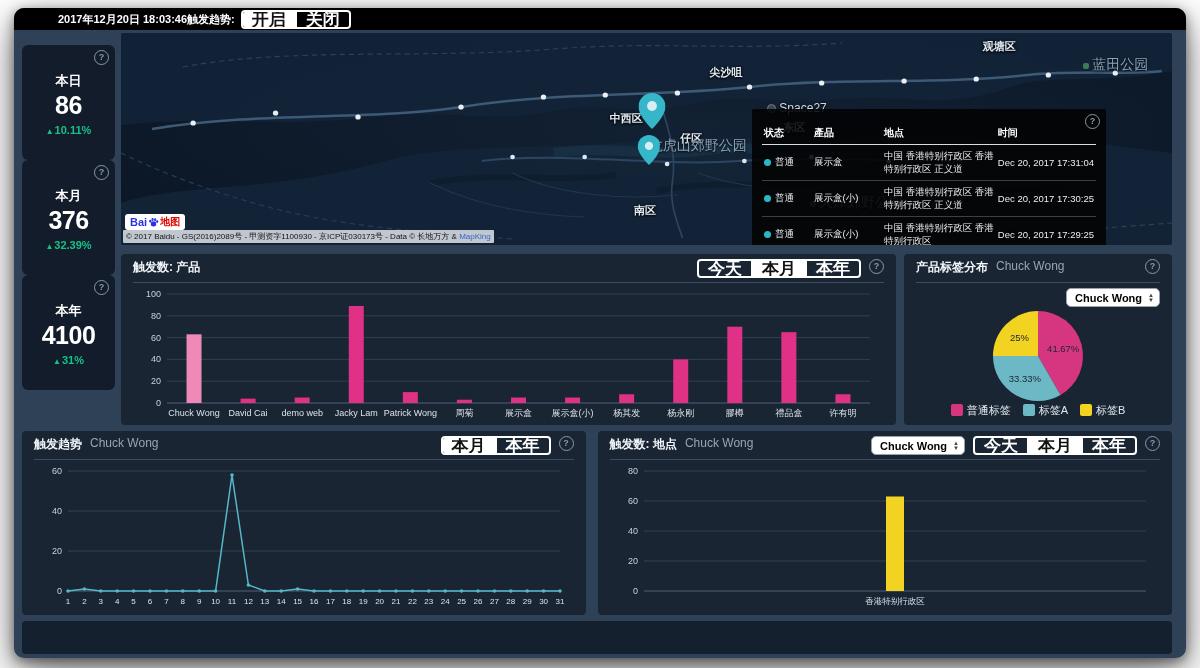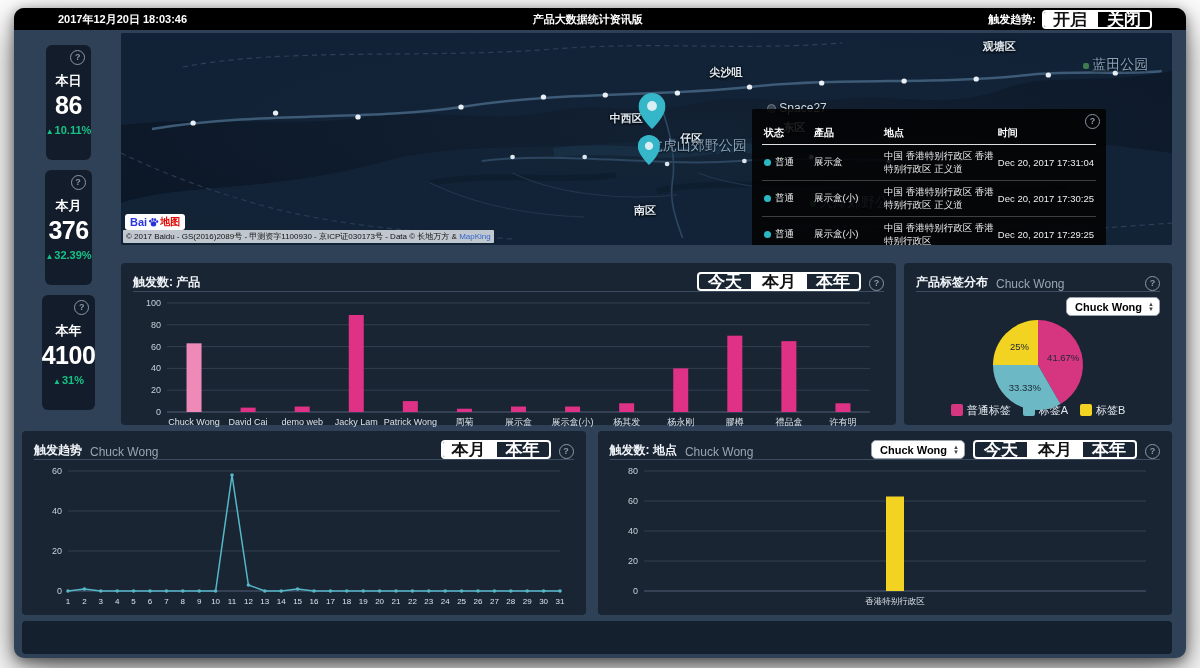--- a/index.html
+++ b/index.html
@@ -5,31 +5,31 @@
   html,body{margin:0;padding:0;width:1200px;height:668px;overflow:hidden;background:#ffffff;
     font-family:"Liberation Sans","DejaVu Sans",sans-serif;}
   .window{position:absolute;left:14px;top:8px;width:1172px;height:650px;background:#2e4156;
     border-radius:10px;overflow:hidden;box-shadow:0 14px 40px rgba(0,0,0,.55),0 3px 12px rgba(0,0,0,.45);}
   .titlebar{height:22px;background:#000;color:#fff;display:flex;align-items:center;
     font-size:11px;font-weight:700;padding:0 34px 0 44px;}
   .tb-title{flex:1;text-align:center;}
   .tb-right{display:flex;align-items:center;gap:6px;}
   .content{height:628px;box-sizing:border-box;padding:3px 14px 4px 8px;display:flex;flex-direction:column;gap:6px;}
   .top-section{display:flex;gap:6px;height:392px;}
-  .sidebar{width:93px;flex:0 0 93px;display:flex;flex-direction:column;gap:10px;padding-top:12px;box-sizing:border-box;align-items:center;}
+  .sidebar{width:93px;flex:0 0 93px;display:flex;flex-direction:column;padding-top:12px;box-sizing:border-box;}
   .stat-card{height:115px;background:#131c2a;border-radius:6px;position:relative;text-align:center;color:#fff;}
   .stat-label{font-size:13px;font-weight:700;padding-top:27px;}
   .stat-value{font-size:25px;font-weight:700;margin-top:1px;letter-spacing:-0.5px;}
   .stat-delta{font-size:11px;font-weight:700;color:#15c286;margin-top:4px;}
   .stat-delta::before{content:"▲";font-size:8px;margin-right:1px;}
   .help{position:absolute;top:5px;right:6px;width:13px;height:13px;border:1px solid #8b98a6;border-radius:50%;
     color:#8b98a6;font-size:9px;line-height:13px;text-align:center;font-weight:700;}
   .help::before{content:"?";}
   .help.inline{position:static;flex:0 0 13px;}
-  .main-col{flex:1;display:flex;flex-direction:column;gap:18px;min-width:0;}
+  .main-col{flex:1;display:flex;flex-direction:column;gap:9px;min-width:0;}
   
   .map{height:212px;position:relative;background:#0c1828;overflow:hidden;border-radius:3px;}
   .map-art{position:absolute;inset:0;width:100%;height:100%;}
   .map-label{position:absolute;white-space:nowrap;transform:translate(-50%,-50%);pointer-events:none;}
   .map-label.district{color:#e2ecf5;font-size:11px;font-weight:700;text-shadow:0 1px 2px #000,0 0 3px #000;}
   .map-label.park{color:#8aa4bb;font-size:14px;text-shadow:0 1px 2px #000;margin-left:48px;}
   .map-label.park::before{content:"";display:inline-block;width:6px;height:6px;border-radius:2px;background:#3e7b52;margin-right:3px;}
   .map-label.poi{color:#cfd9e2;font-size:12px;text-shadow:0 1px 2px #000;}
   .map-label.poi::before{content:"";display:inline-block;width:7px;height:7px;border-radius:50%;background:#39454f;border:1px solid #707b84;margin-right:3px;vertical-align:-1px;}
   .pin{position:absolute;transform:translate(-50%,-100%);}
@@ -43,21 +43,21 @@
   .map-table{position:absolute;top:76px;right:66px;width:334px;background:rgba(2,2,2,0.88);
     border-radius:2px;padding:3px 10px 6px;color:#eee;}
   .map-table table{width:100%;border-collapse:collapse;margin-top:12px;}
   .map-table th{text-align:left;font-size:10px;color:#fff;border-bottom:1px solid #ddd;padding:2px 2px 4px;font-weight:700;}
   .map-table td{font-size:9.5px;padding:4.5px 2px;vertical-align:middle;}
   .map-table tr + tr td{border-top:1px solid #3f3f3f;}
   .dot{display:inline-block;width:7px;height:7px;border-radius:50%;margin-right:4px;vertical-align:-1px;}
   
   .charts-row{flex:1;display:flex;gap:8px;min-height:0;}
   .panel{background:#1a2533;border-radius:4px;padding:5px 12px 6px;box-sizing:border-box;display:flex;flex-direction:column;min-width:0;}
-  .panel-header{display:flex;align-items:flex-end;gap:8px;height:23px;border-bottom:1px solid #3c4c61;}
+  .panel-header{display:flex;align-items:flex-start;gap:8px;height:23px;border-bottom:1px solid #3c4c61;}
   .panel-title{color:#f2f6fa;font-size:12px;font-weight:700;}
   .panel-subtitle{color:#97a5b2;font-size:12px;}
   .spacer{flex:1;}
   .tabs{display:flex;border:2px solid #fff;border-radius:4px;overflow:hidden;}
   .tab{padding:0 9px;line-height:15px;font-size:17px;font-weight:700;color:#fff;background:transparent;cursor:default;}
   .tab + .tab{border-left:2px solid #fff;}
   .tab.active{background:#fff;color:#111;}
   .dropdown{display:inline-flex;align-items:center;background:#fff;border:1px solid #9aa3ad;border-radius:5px;
     height:17px;padding:0 5px 0 8px;font-size:11px;font-weight:700;color:#000;gap:6px;}
   .dd-arrows{display:flex;flex-direction:column;font-size:6px;line-height:5px;color:#444;}
@@ -77,21 +77,20 @@
   .location-panel{flex:1.02;}
   .footer{flex:1;background:#15202e;border-radius:4px;}
 </style>
 </head>
 <body>
 
 <div class="window">
 
   <div class="titlebar">
     <span>2017年12月20日 18:03:46</span>
-    <span class="tb-title">产品大数据统计资讯版</span>
     <div class="tb-right">
       <span>触发趋势:</span>
       <div class="tabs" id="auto-update-tabs">
           <span class="tab active">开启</span>
           <span class="tab">关闭</span>
         </div>
     </div>
   </div>
 
   <div class="content">

